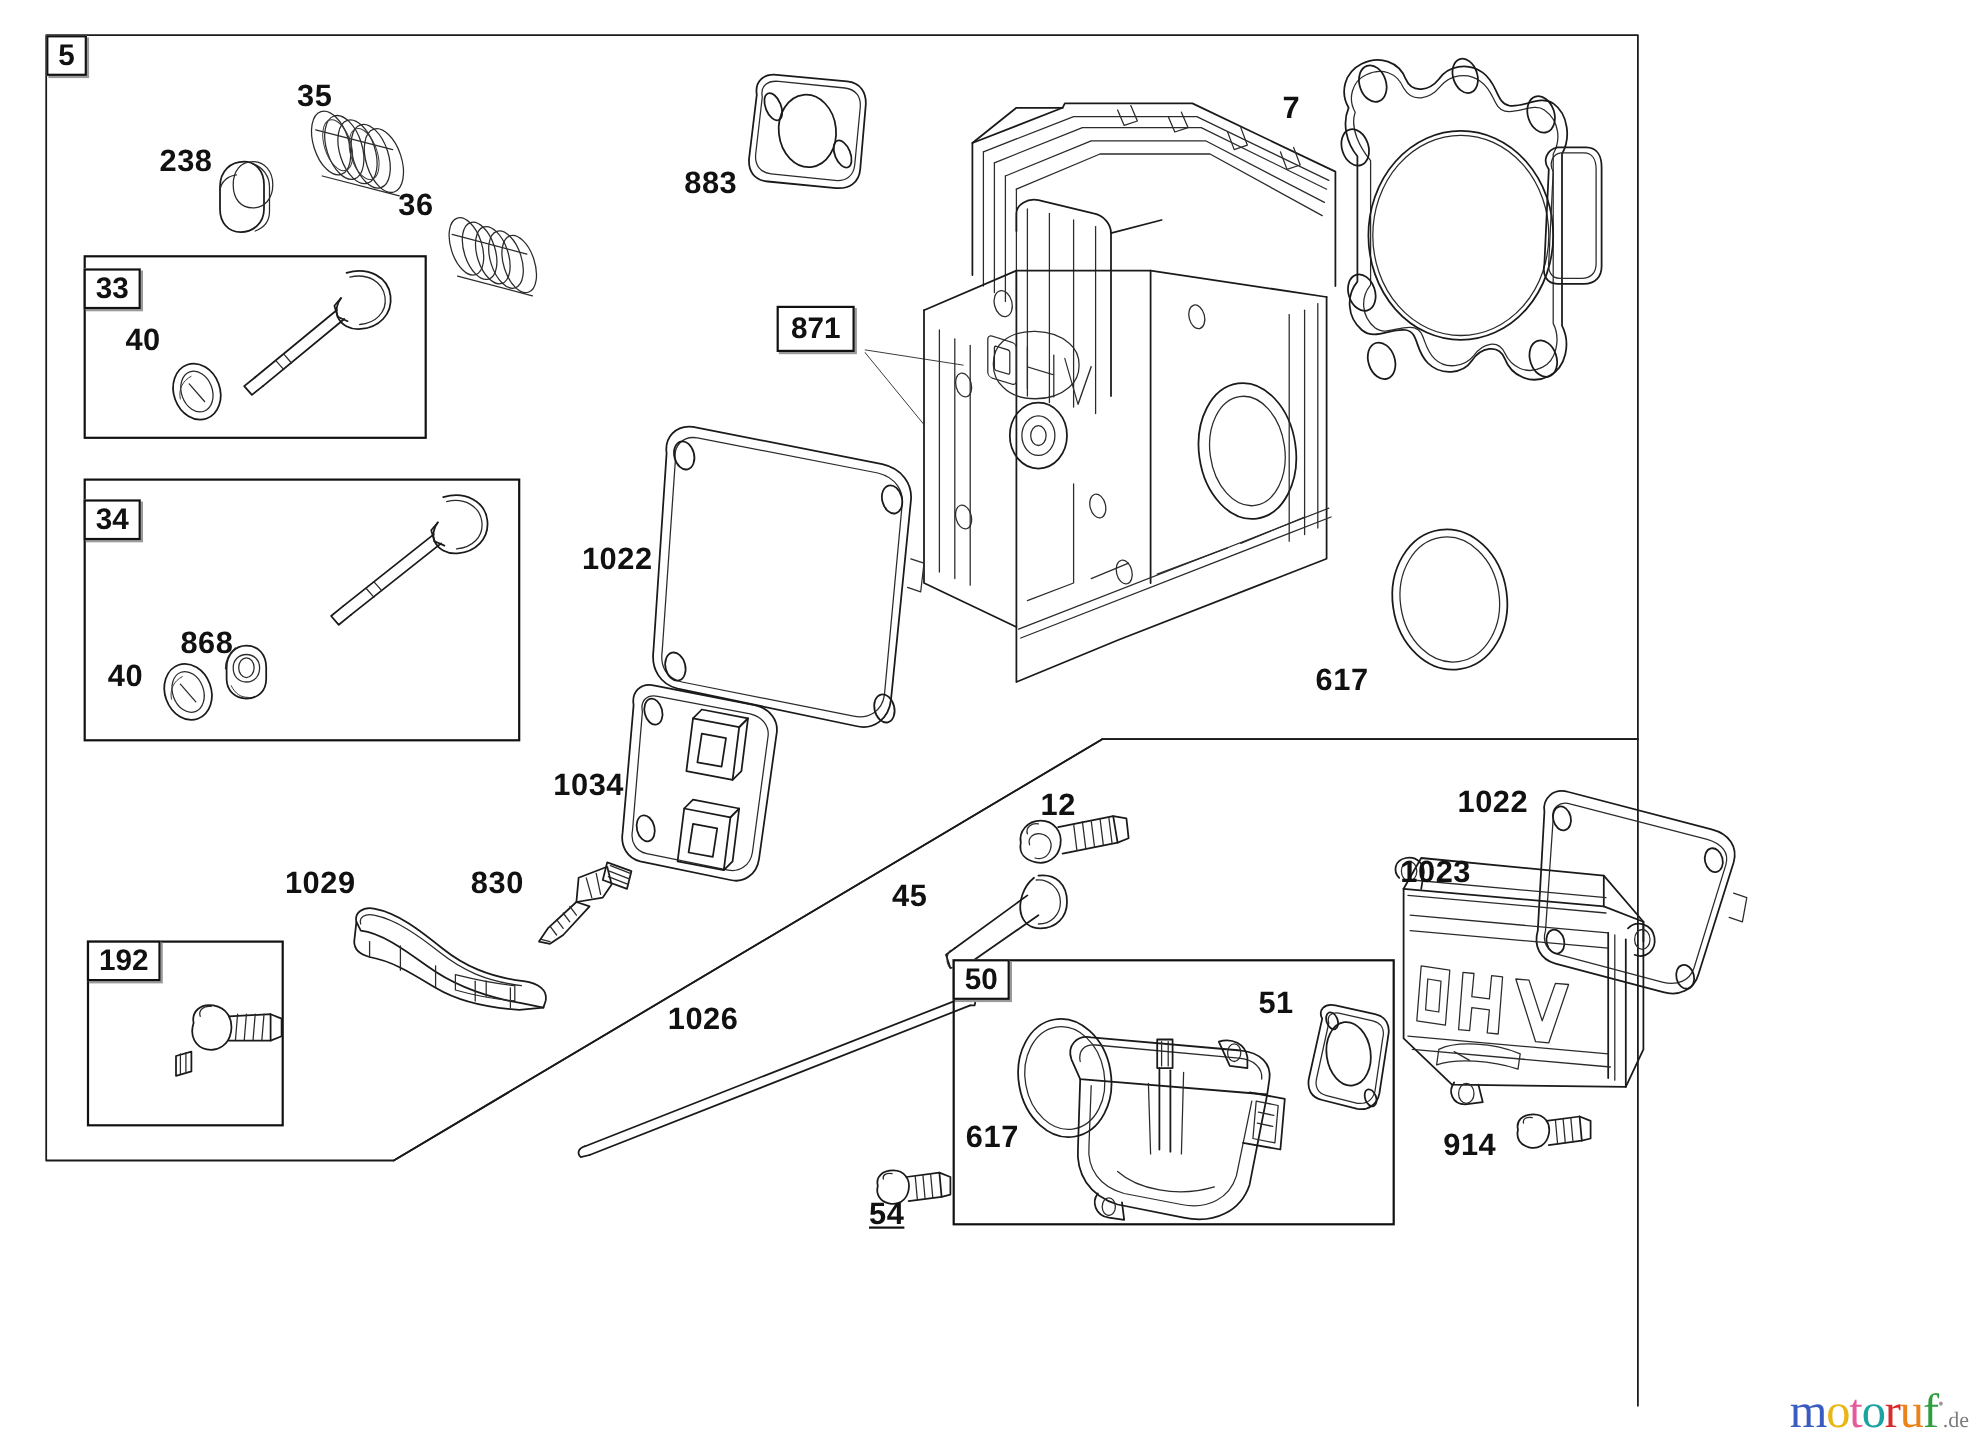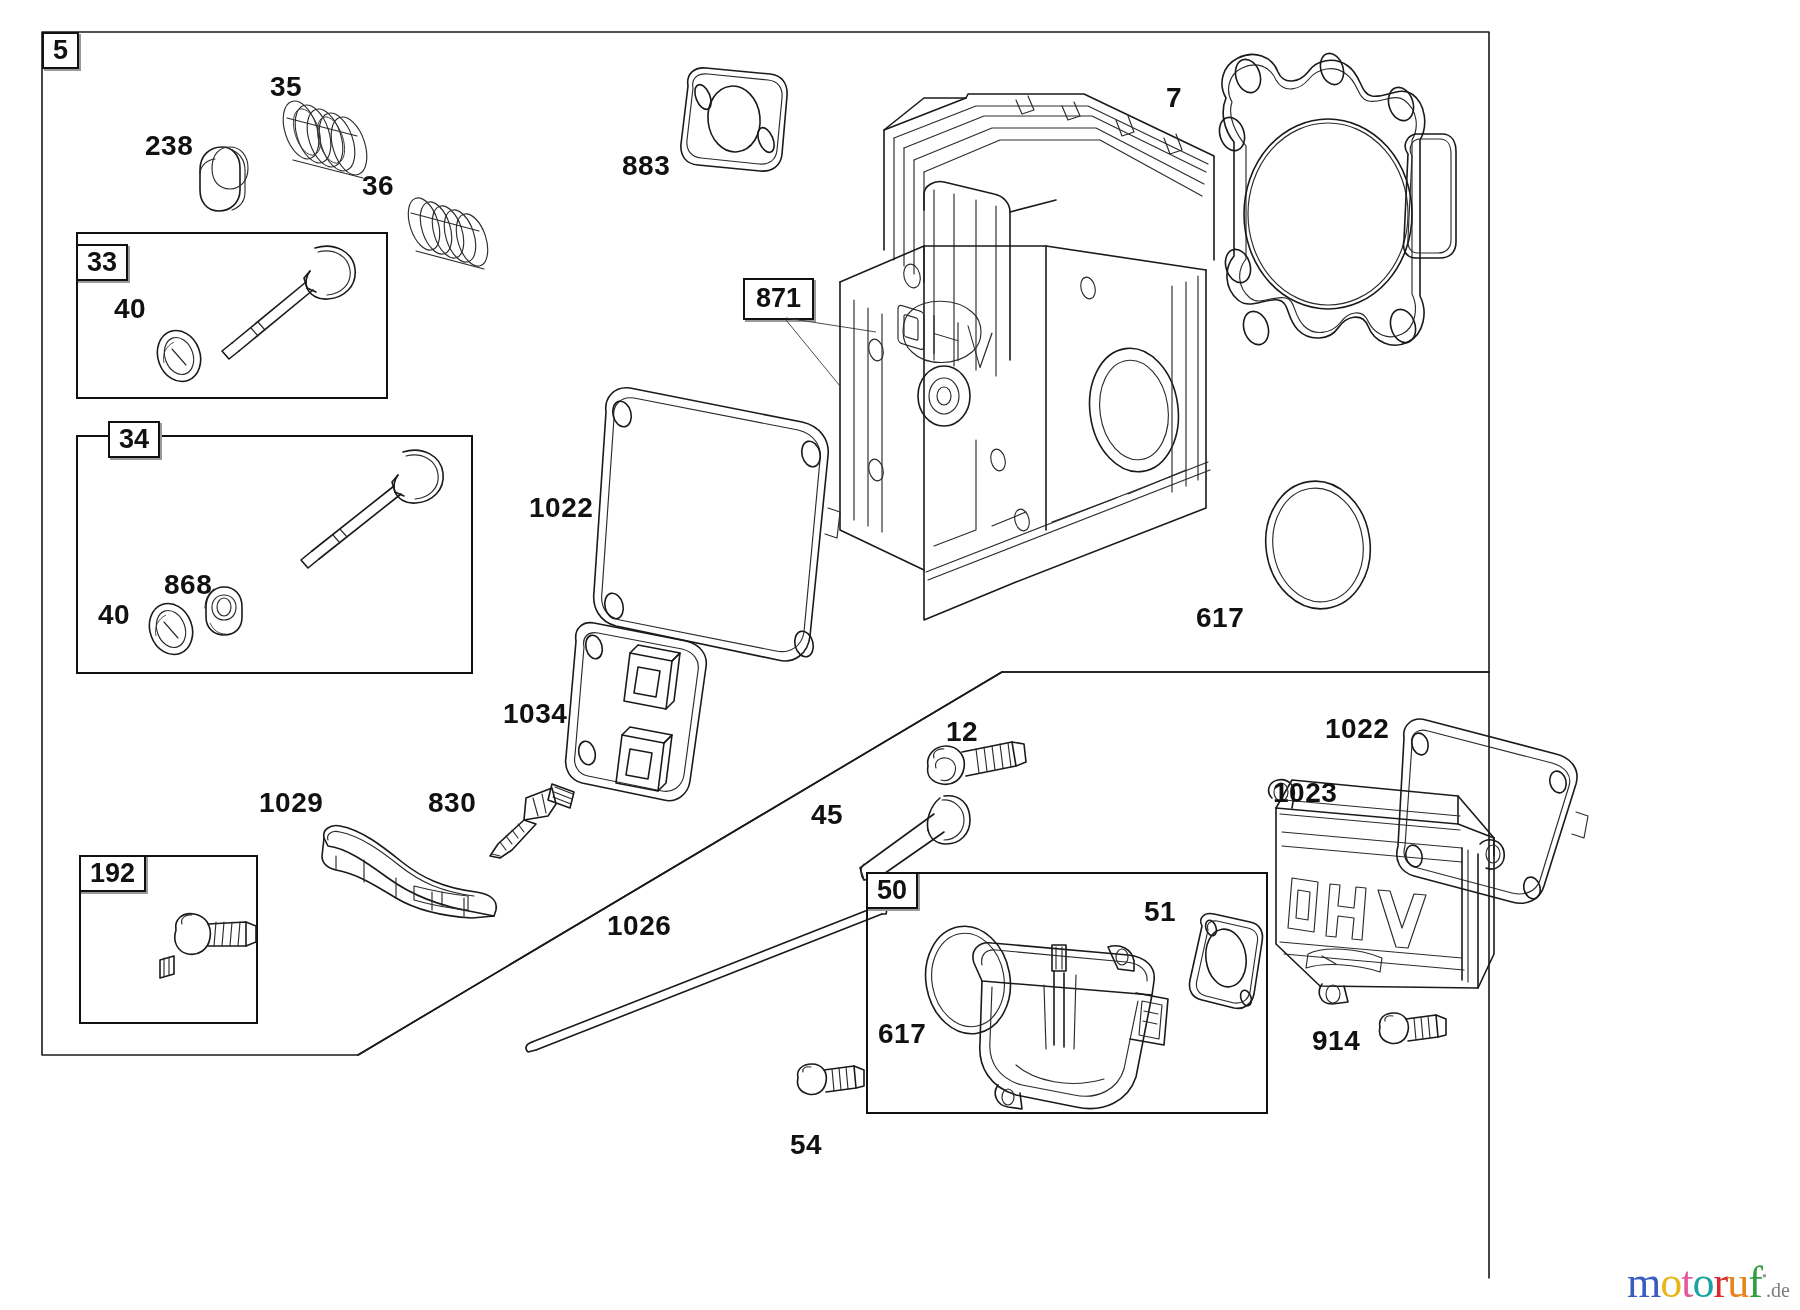--- a/index.html
+++ b/index.html
@@ -154,21 +154,21 @@
     <svg width="62" height="62" viewBox="0 0 62 62">
       <ellipse class="ink" cx="31" cy="31" rx="21" ry="26" transform="rotate(-20 31 31)"></ellipse>
       <ellipse class="ink-thin" cx="31" cy="31" rx="14" ry="19" transform="rotate(-20 31 31)"></ellipse>
       <path class="ink-thin" d="M24,24 L38,40"></path>
       <path class="ink-hair" d="M26,17 C18,21 14,29 16,38"></path>
     </svg>
   </div>
   <div class="lbl" style="left:114px;top:295px;">40</div>
 
   <div class="subbox" style="left:76px;top:435px;width:393px;height:235px;"></div>
-  <div class="boxtag" style="left:76px;top:421px;margin-left:32px;">34</div>
+  <div class="boxtag" style="left:76px;top:454px;">34</div>
   <div class="part" style="left:280px;top:443px;">
     <svg width="190" height="135" viewBox="0 0 190 135">
       <path class="ink" d="M123,9 C143,3 161,13 163,30 C165,47 152,59 136,60 C126,61 118,56 115,49"></path>
       <path class="ink" d="M115,49 C113,44 114,37 118,32"></path>
       <path class="ink-thin" d="M126,13 C142,9 156,17 158,31 C160,45 149,55 135,56"></path>
       <path class="ink" d="M118,32 L112,39 L115,49 L124,53"></path>
       <path class="ink" d="M114,43 L32,108"></path>
       <path class="ink" d="M121,51 L39,116"></path>
       <path class="ink" d="M32,108 L21,117 L28,125 L39,116"></path>
       <path class="ink-thin" d="M60,86 L67,94"></path>
@@ -198,21 +198,21 @@
   <div class="part" style="left:672px;top:62px;">
     <svg width="130" height="125" viewBox="0 0 130 125">
       <path class="ink" d="M16,24 C14,12 22,5 34,6 L98,12 C110,13 116,22 115,34 L110,92 C109,104 100,110 88,109 L26,103 C14,102 8,94 9,82 Z"></path>
       <path class="ink-thin" d="M21,26 C19,16 26,11 36,12 L96,18 C106,19 111,26 110,36 L105,88 C104,98 97,103 87,102 L29,96 C19,95 14,88 15,78 Z"></path>
       <ellipse class="ink" cx="62" cy="57" rx="26" ry="33" transform="rotate(-6 62 57)"></ellipse>
       <ellipse class="ink" cx="31" cy="35" rx="7" ry="13" transform="rotate(-22 31 35)"></ellipse>
       <ellipse class="ink" cx="94" cy="78" rx="7" ry="13" transform="rotate(-22 94 78)"></ellipse>
     </svg>
   </div>
 
-  <div class="boxlbl" style="left:743px;top:278px;text-align:right;">871</div>
+  <div class="boxlbl" style="left:706px;top:278px;text-align:right;">871</div>
   <svg class="part" style="left:786px;top:292px;" width="130" height="110" viewBox="0 0 130 110">
     <path class="ink-hair" d="M0,26 L90,40"></path>
     <path class="ink-hair" d="M0,28 L54,94"></path>
   </svg>
 
   <div class="part" style="left:816px;top:60px;">
     <svg width="430" height="580" viewBox="0 0 430 580">
 
       <g class="ink">
         <path d="M68,190 L68,70 L108,38 L150,38 L152,34 L268,34 L398,96 L398,200"></path>
@@ -656,20 +656,20 @@
   <div class="lbl" style="left:503px;top:700px;">1034</div>
   <div class="lbl" style="left:946px;top:718px;">12</div>
   <div class="lbl" style="left:1325px;top:715px;">1022</div>
   <div class="lbl" style="left:1273px;top:779px;">1023</div>
   <div class="lbl" style="left:259px;top:789px;">1029</div>
   <div class="lbl" style="left:428px;top:789px;">830</div>
   <div class="lbl" style="left:811px;top:801px;">45</div>
   <div class="lbl" style="left:1144px;top:898px;">51</div>
   <div class="lbl" style="left:607px;top:912px;text-align:center;">1026</div>
   <div class="lbl" style="left:1312px;top:1027px;">914</div>
-  <div class="lbl" style="left:790px;top:1131px;">54</div>
+  <div class="lbl" style="left:790px;top:1090px;text-decoration:underline;">54</div>
   <div class="lbl" style="left:878px;top:1020px;">617</div>
 
   <div class="watermark" style="left:1627px;top:1261px;">
     <span style="color:#3a5bbf;">m</span><span style="color:#e8b617;">o</span><span style="color:#e45a9a;">t</span><span style="color:#19a3a3;">o</span><span style="color:#d92b2b;">r</span><span style="color:#e8841a;">u</span><span style="color:#2f9e3f;">f</span><span class="dot" style="color:#9a9a9a;">•</span><span class="sfx">.de</span>
   </div>
 
 </div>
 
 </body></html>

